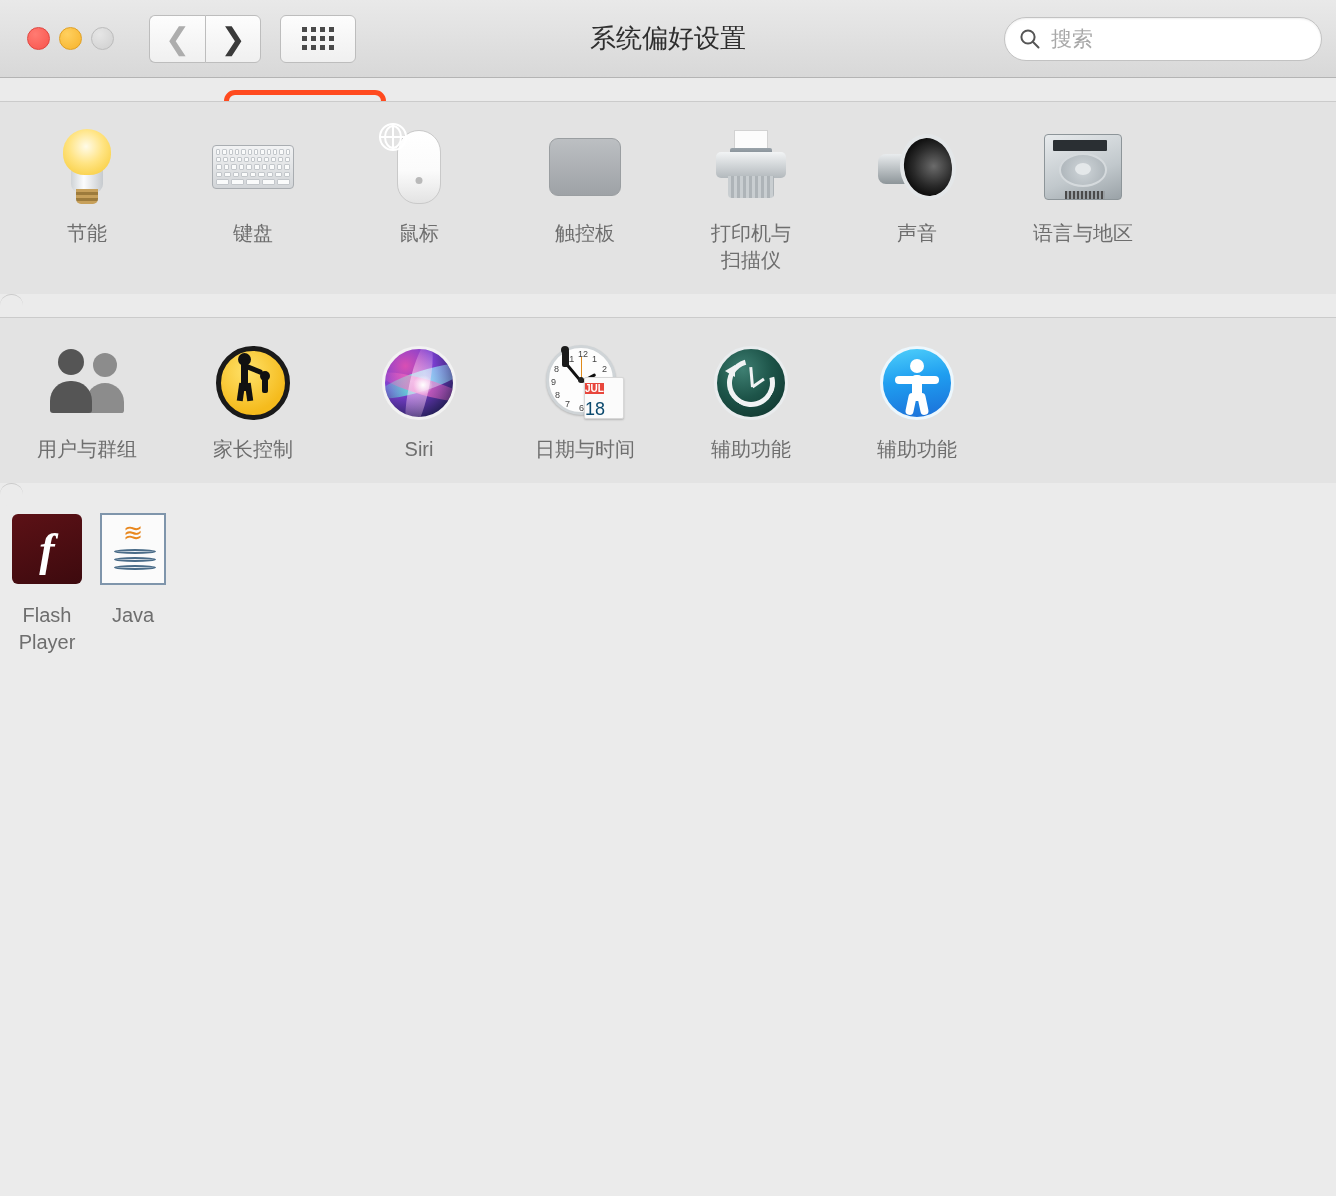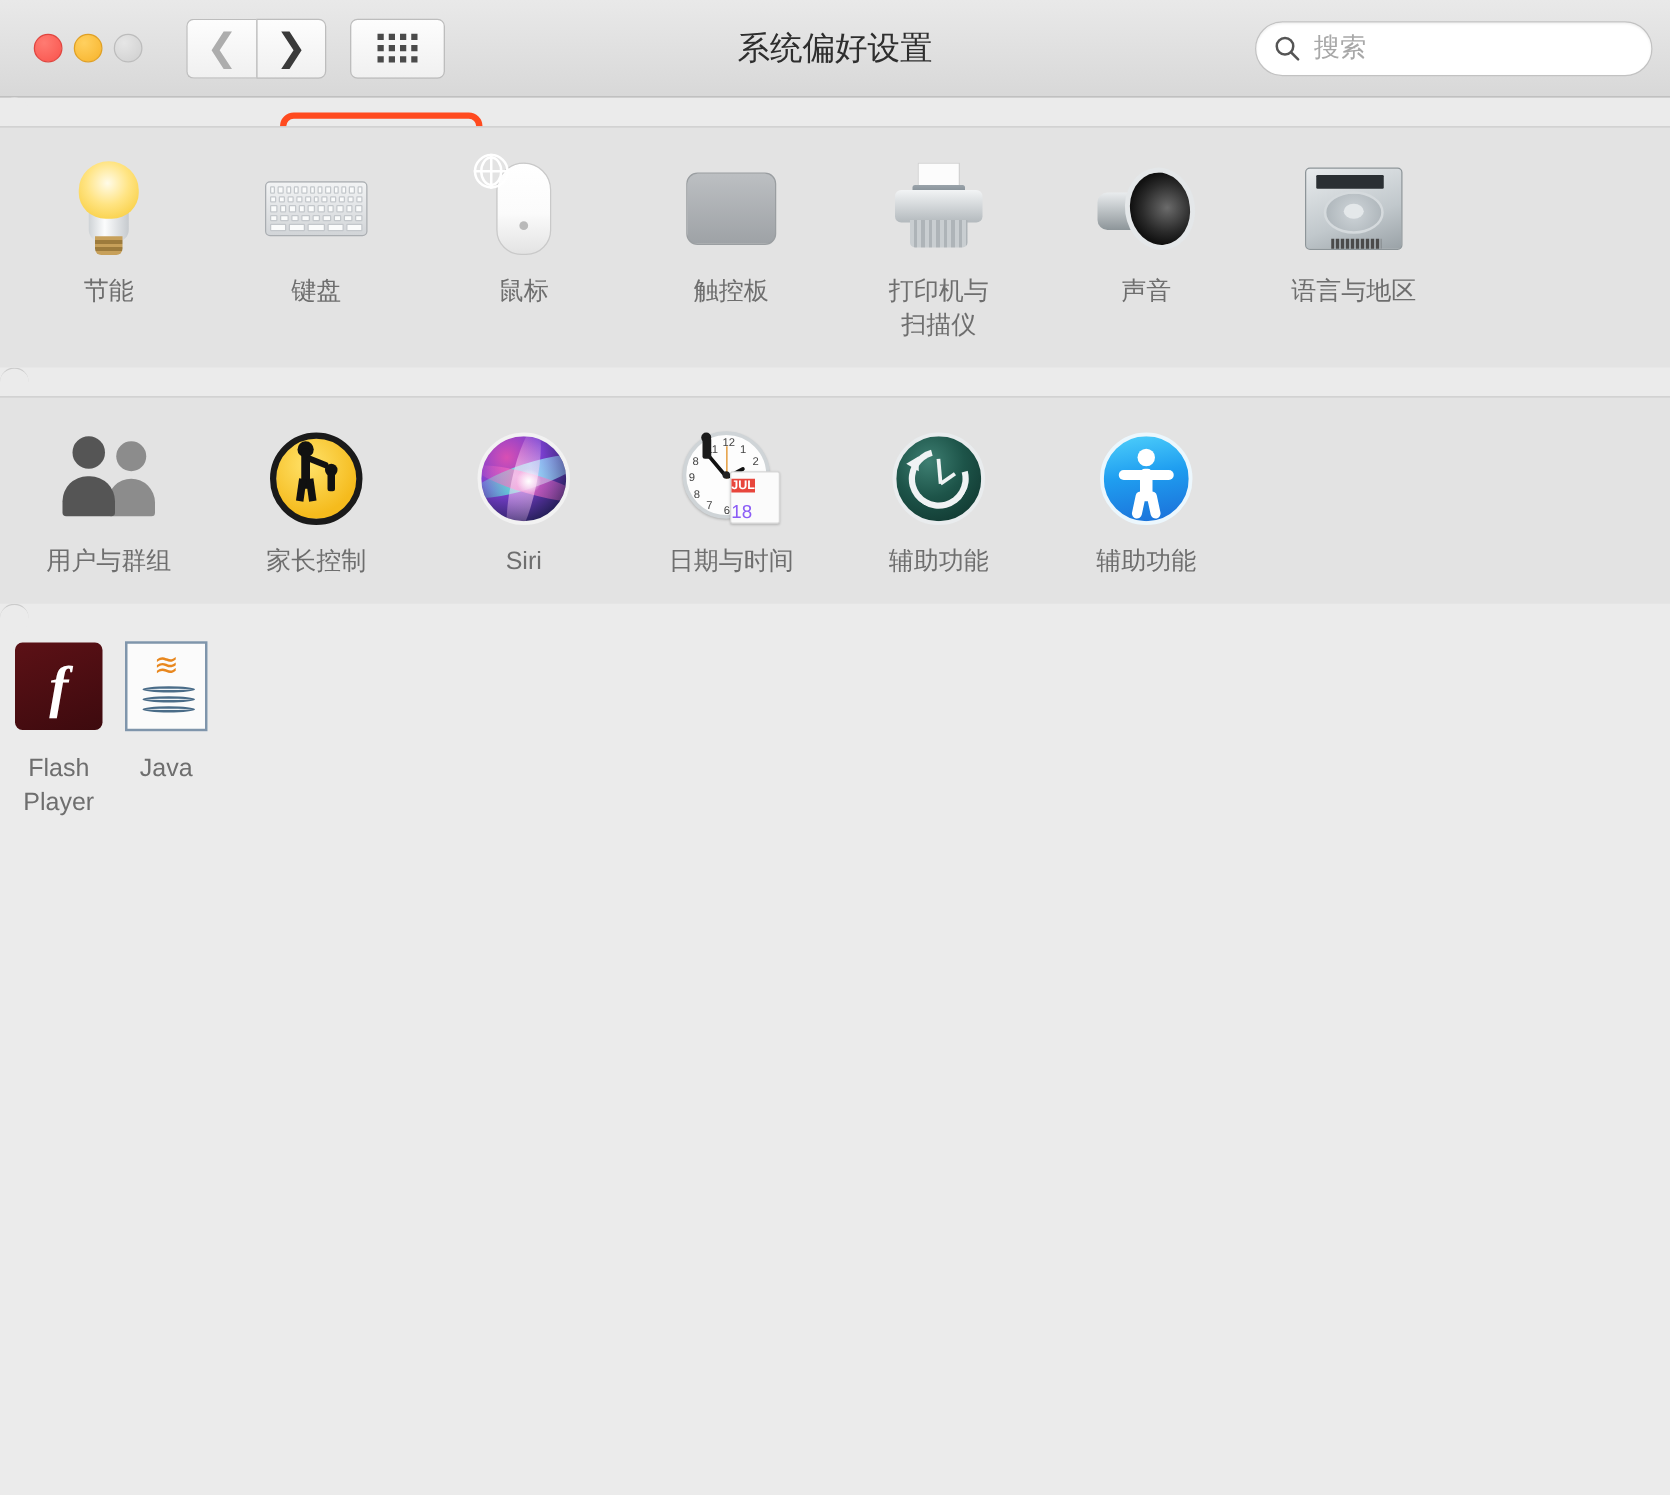--- a/index.html
+++ b/index.html
@@ -366,21 +366,21 @@
   .ic-clock .sh{position:absolute;left:34.5px;top:12px;width:1.5px;height:26px;background:#e08a1a;
     transform-origin:50% 100%;}
   .ic-clock .pin{position:absolute;left:32px;top:32px;width:6px;height:6px;border-radius:50%;background:#222;}
   .ic-clock .nums{position:absolute;inset:0;}
   .ic-clock .nums i{position:absolute;font-size:9px;color:#444;font-style:normal;
     font-family:"Liberation Sans",sans-serif;}
   .ic-clock .cal{position:absolute;right:0;bottom:2px;width:40px;height:42px;background:#fbfbfb;
     border:1px solid #d7d7d7;border-radius:2px;overflow:hidden;box-shadow:0 1px 2px rgba(0,0,0,.2);}
   .ic-clock .cal .m{height:14px;background:#e8463c;color:#fff;font-size:10px;text-align:center;
     line-height:14px;font-weight:700;}
-  .ic-clock .cal .d{font-size:15px;text-align:center;color:#8b5cf6;line-height:27px;}
+  .ic-clock .cal .d{font-size:18px;text-align:center;color:#0c4a6e;line-height:27px;}
 
   
   .ic-tm { width:74px; height:74px; border-radius:50%; position:relative;
     background:radial-gradient(circle at 38% 30%,#3e7f72 0%,#1d5449 45%,#0d2f29 100%);
     border:3px solid #e9ecee; }
   .ic-tm .ring{position:absolute;left:10px;top:10px;width:48px;height:48px;border-radius:50%;
     border:5px solid #f0f3f4; border-top-color: transparent; transform: rotate(30deg);}
   .ic-tm .ar{position:absolute;left:8px;top:16px;width:0;height:0;
     border-right:10px solid #f0f3f4;border-top:6px solid transparent;border-bottom:6px solid transparent;}
   .ic-tm .hh{position:absolute;left:34px;top:24px;width:3px;height:14px;background:#f0f3f4;

